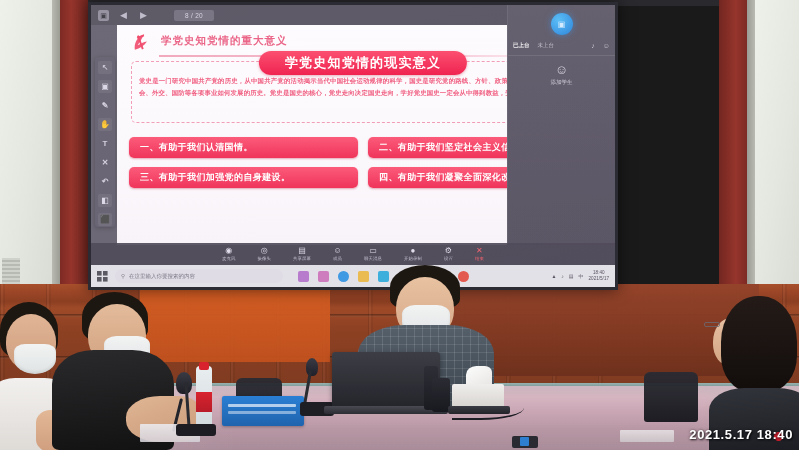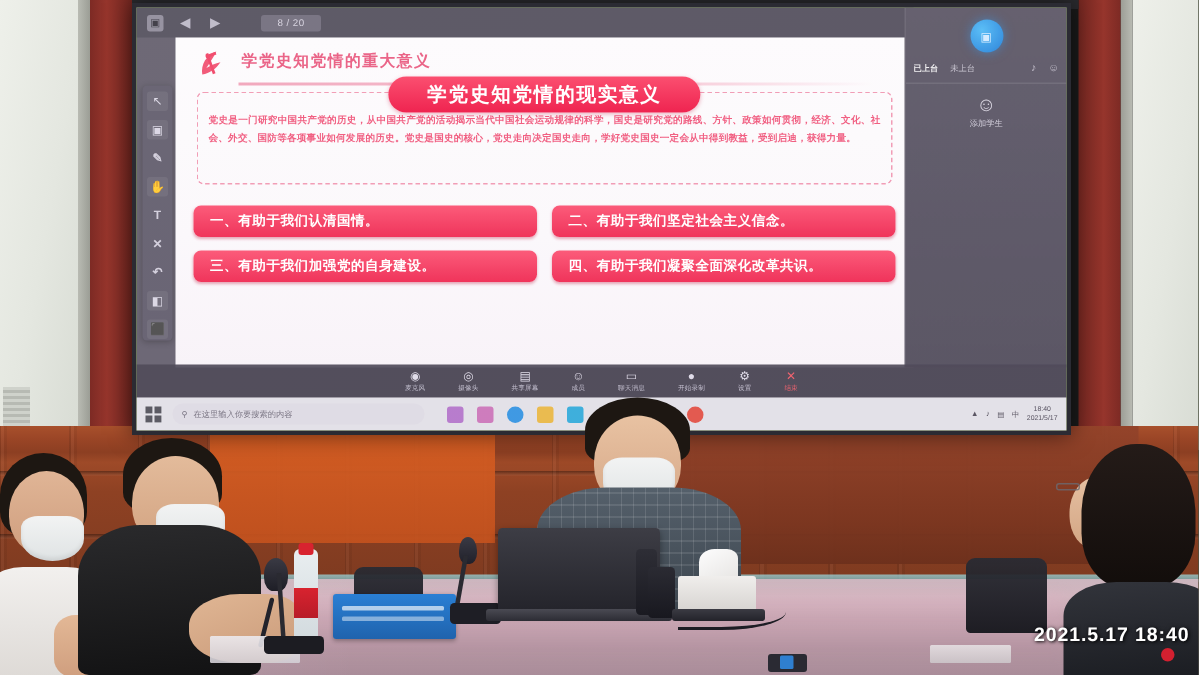--- a/index.html
+++ b/index.html
@@ -72,22 +72,22 @@
     opacity:.75;
   }
   .table-reflect {
     position:absolute; left:110px; right:90px; top:396px; height:40px;
     background: linear-gradient(180deg, rgba(220,180,195,.5), rgba(160,120,140,.15));
     filter: blur(4px);
   }
 
   
   .screen-frame {
-    position:absolute; left:88px; top:2px; width:626px; height:288px;
-    background:#bef264;
+    position:absolute; left:88px; top:2px; width:530px; height:288px;
+    background:#15803d;
     border:3px solid #2b2b33;
     box-shadow: 0 0 14px rgba(0,0,0,.55);
   }
   .screen-inner { position:absolute; inset:0; background:#5d5866; overflow:hidden; }
 
   
   .wash { position:absolute; inset:0; pointer-events:none;
     background: linear-gradient(160deg, rgba(255,255,255,.10), rgba(120,110,130,.20));
     mix-blend-mode: screen; }
 
@@ -389,21 +389,21 @@
     background: linear-gradient(180deg,#eceaef,#d4d0d6); border-radius:1px; opacity:.9; }
 
   
   .chair { position:absolute; background: linear-gradient(180deg,#2a2b33,#15161c);
     border-radius:6px 6px 3px 3px; }
   #chair-l { left:236px; top:378px; width:46px; height:42px; opacity:.95; }
   #chair-r { left:644px; top:372px; width:54px; height:50px; opacity:.95; }
 
   
   .timestamp {
-    position:absolute; right:6px; bottom:20px;
+    position:absolute; right:6px; bottom:8px;
     font-size:13px; font-weight:bold; color:#fff;
     letter-spacing:.6px;
     text-shadow: 1px 1px 2px rgba(0,0,0,.75), 0 0 3px rgba(0,0,0,.5);
     font-family: "Liberation Sans", sans-serif;
   }
 
   
   .wall-sign { position:absolute; left:36px; top:296px; width:22px; height:20px; }
   .wall-sign .arrow { position:absolute; left:0; top:0;
     font-size:17px; color:#2f6fd0; font-weight:bold; line-height:1; }

